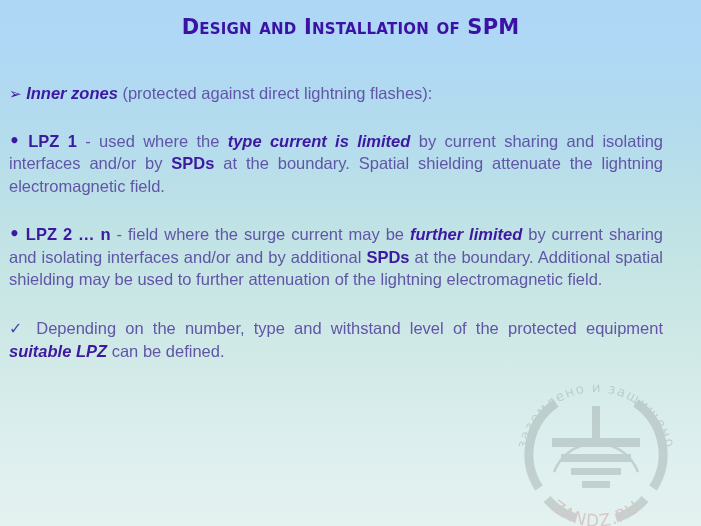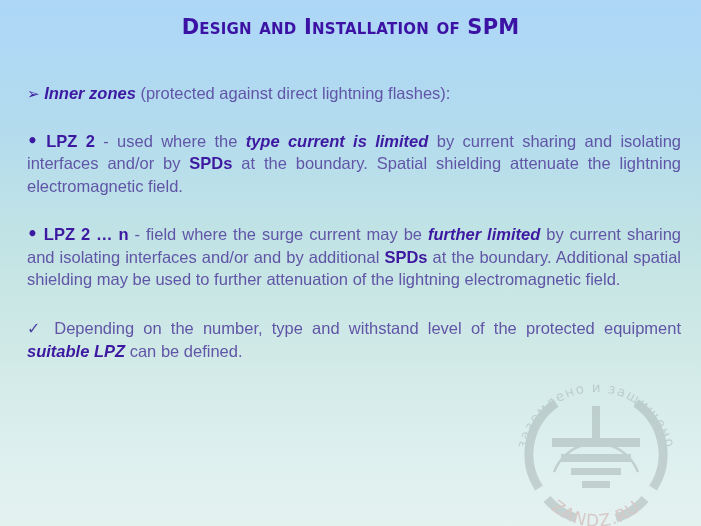--- a/index.html
+++ b/index.html
@@ -63,21 +63,21 @@
     font-weight: bold;
     font-variant: small-caps;
     letter-spacing: 0.2px;
     line-height: 1.1;
     white-space: nowrap;
   }
 
   
   #body-content {
     position: absolute;
-    left: 27px;
+    left: 9px;
     top: 82px;
     width: 654px;
   }
 
   .para {
     position: relative;
     color: #6055a6;
     font-family: "Liberation Sans", sans-serif;
     font-size: 16.5px;
     line-height: 22.5px;
@@ -158,21 +158,21 @@
 
   <div id="body-content">
 
     <p class="para lead">
       <span class="bullet-glyph glyph-arrow">➢</span>
       <span class="bi">Inner zones</span><span> (protected against direct lightning flashes):</span>
     </p>
 
     <p class="para bullet">
       <span class="bullet-glyph glyph-dot">•</span>
-      <span class="b">LPZ 2</span><span> - used where the </span><span class="bi">type current is limited</span><span> by current sharing and isolating interfaces and/or by </span><span class="b">SPDs</span><span> at the boundary. Spatial shielding attenuate the lightning electromagnetic field.</span>
+      <span class="b">LPZ 1</span><span> - used where the </span><span class="bi">type current is limited</span><span> by current sharing and isolating interfaces and/or by </span><span class="b">SPDs</span><span> at the boundary. Spatial shielding attenuate the lightning electromagnetic field.</span>
     </p>
 
     <p class="para bullet">
       <span class="bullet-glyph glyph-dot">•</span>
       <span class="b">LPZ 2 … n</span><span> - field where the surge current may be </span><span class="bi">further limited</span><span> by current sharing and isolating interfaces and/or and by additional </span><span class="b">SPDs</span><span> at the boundary. Additional spatial shielding may be used to further attenuation of the lightning electromagnetic field.</span>
     </p>
 
     <p class="para check">
       <span class="bullet-glyph glyph-check">✓</span>
       <span>Depending on the number, type and withstand level of the  protected equipment </span><span class="bi">suitable LPZ</span><span> can be defined.</span>

